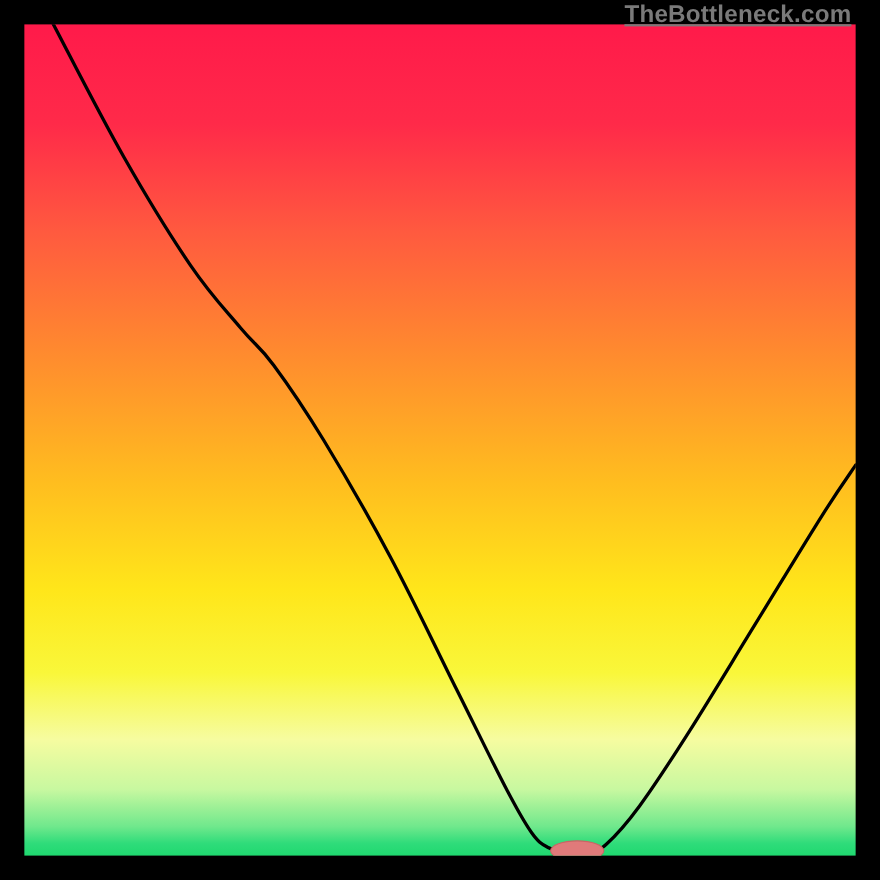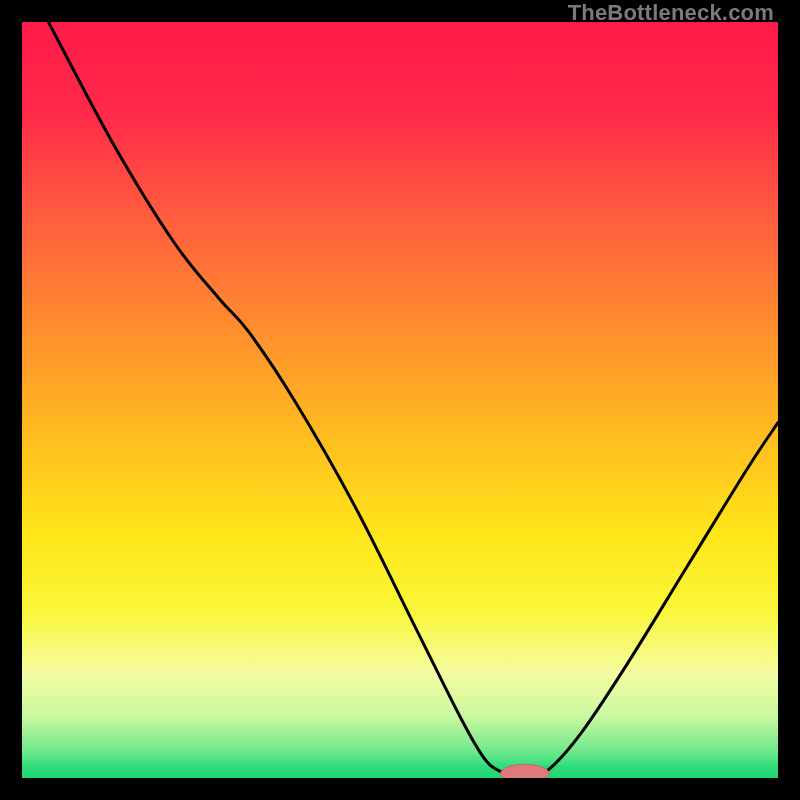--- a/index.html
+++ b/index.html
@@ -27,20 +27,21 @@
   }
   .watermark {
     position: absolute;
     top: 0px;
     right: 26px;
     font-family: Arial, Helvetica, sans-serif;
     font-size: 22px;
     font-weight: 600;
     color: #7a7a7a;
     letter-spacing: 0.2px;
+    text-decoration: underline;
   }
   svg {
     display: block;
   }
 </style>
 </head>
 <body>
 
 <div class="frame">
   <svg class="plot-area" viewBox="0 0 756 756" preserveAspectRatio="none">

